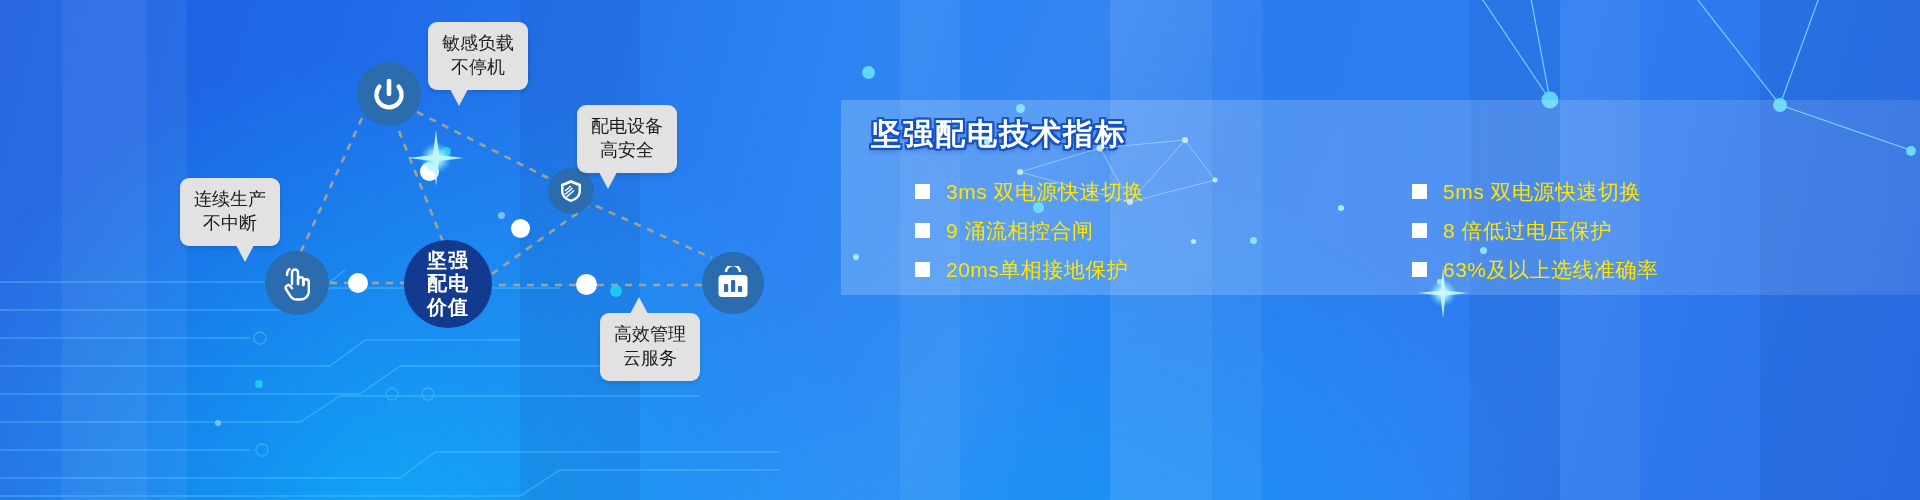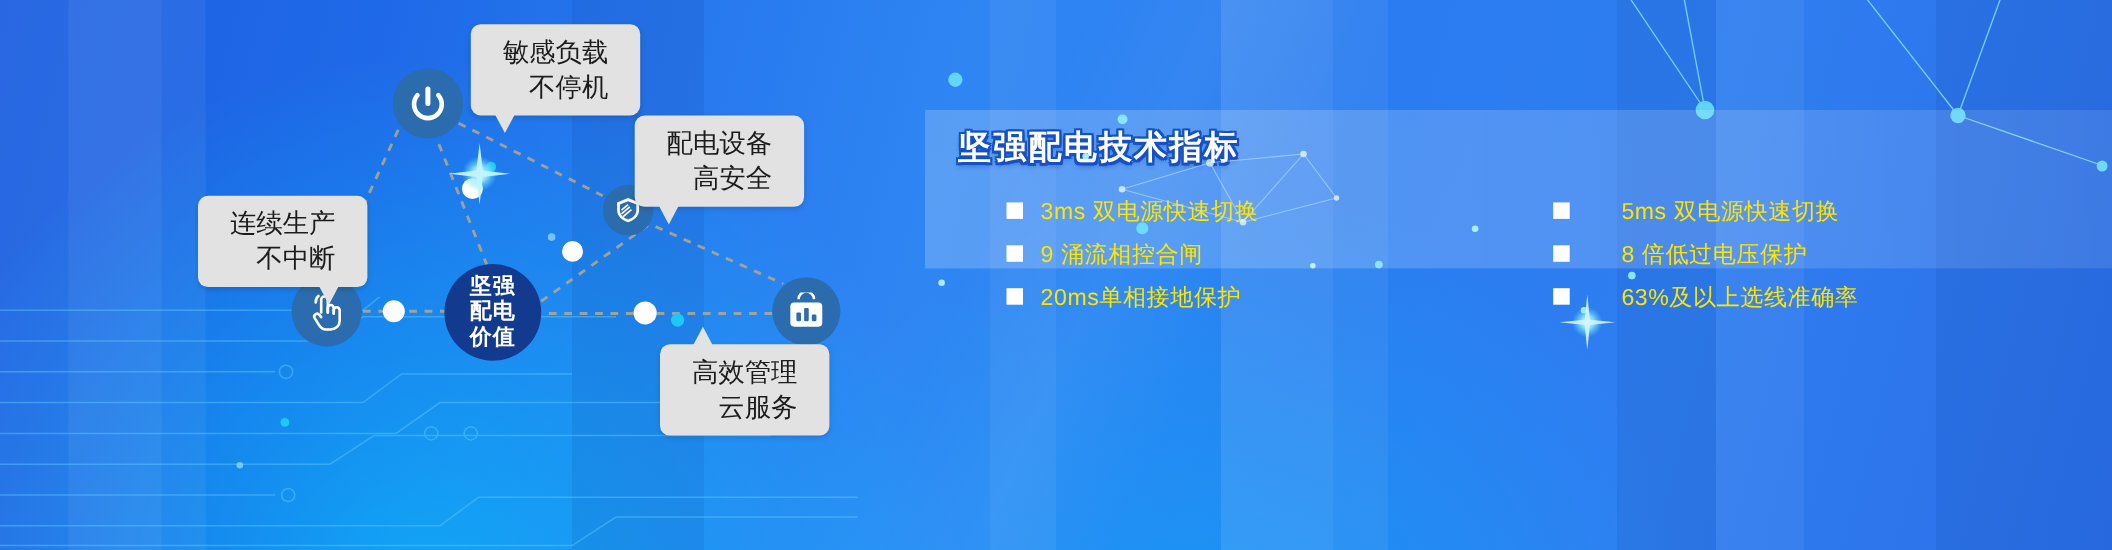--- a/index.html
+++ b/index.html
@@ -47,53 +47,53 @@
   .node.center span{display:block;text-align:right;}
 
   .dot{position:absolute;border-radius:50%;}
   .dot.white{background:#ffffff;}
   .dot.cyan{background:#1ec8f5;}
   .dot.soft{background:rgba(150,215,255,.75);}
 
   
   .callout{
     position:absolute;background:#e2e2e2;color:#1c1c1c;border-radius:9px;
-    font-size:24px;line-height:1.32;text-align:right;padding:10px 29px;
+    font-size:18px;line-height:1.32;text-align:center;padding:10px 14px;
     box-shadow:0 2px 5px rgba(0,0,0,.14);white-space:nowrap;
   }
   .callout .ln{display:block;}
   .callout:after{
     content:"";position:absolute;width:0;height:0;
     border-left:9px solid transparent;border-right:9px solid transparent;
     border-top:17px solid #e2e2e2;
   }
   .callout.tail-bl:after{left:22px;bottom:-16px;}
   .callout.tail-br:after{right:26px;bottom:-16px;}
   .callout.tail-tl:after{left:30px;top:-16px;border-top:none;border-bottom:17px solid #e2e2e2;}
 
   
   .sparkle{position:absolute;pointer-events:none;}
 
   
   .panel{
-    position:absolute;left:841px;top:100px;width:1079px;height:144px;
+    position:absolute;left:841px;top:100px;width:1079px;height:195px;
     background:linear-gradient(90deg,rgba(255,255,255,.20) 0%,rgba(255,255,255,.17) 55%,rgba(255,255,255,.10) 100%);
   }
   .panel-title{
     position:absolute;left:30px;top:14px;
     font-size:30px;font-weight:bold;color:#ffffff;letter-spacing:2px;
     text-shadow:
       -2px -2px 0 #1551c4, 2px -2px 0 #1551c4, -2px 2px 0 #1551c4, 2px 2px 0 #1551c4,
       0 -2px 0 #1551c4, 0 2px 0 #1551c4, -2px 0 0 #1551c4, 2px 0 0 #1551c4,
       0 3px 5px rgba(10,40,110,.45);
   }
   .spec-grid{position:absolute;left:74px;top:72px;width:990px;}
   .spec-row{display:flex;}
   .spec-col{width:50%;display:flex;align-items:center;height:39px;}
-  .spec-col.right{padding-left:4px;gap:31px;}
+  .spec-col.right{padding-left:4px;}
   .bullet{width:15px;height:15px;background:#ffffff;flex:0 0 auto;margin-right:16px;}
   .spec-text{color:#ffe500;font-size:21px;letter-spacing:.5px;white-space:nowrap;}
 
   
   .gdot{position:absolute;border-radius:50%;}
 </style>
 </head>
 <body>
 
 <div id="stage">

